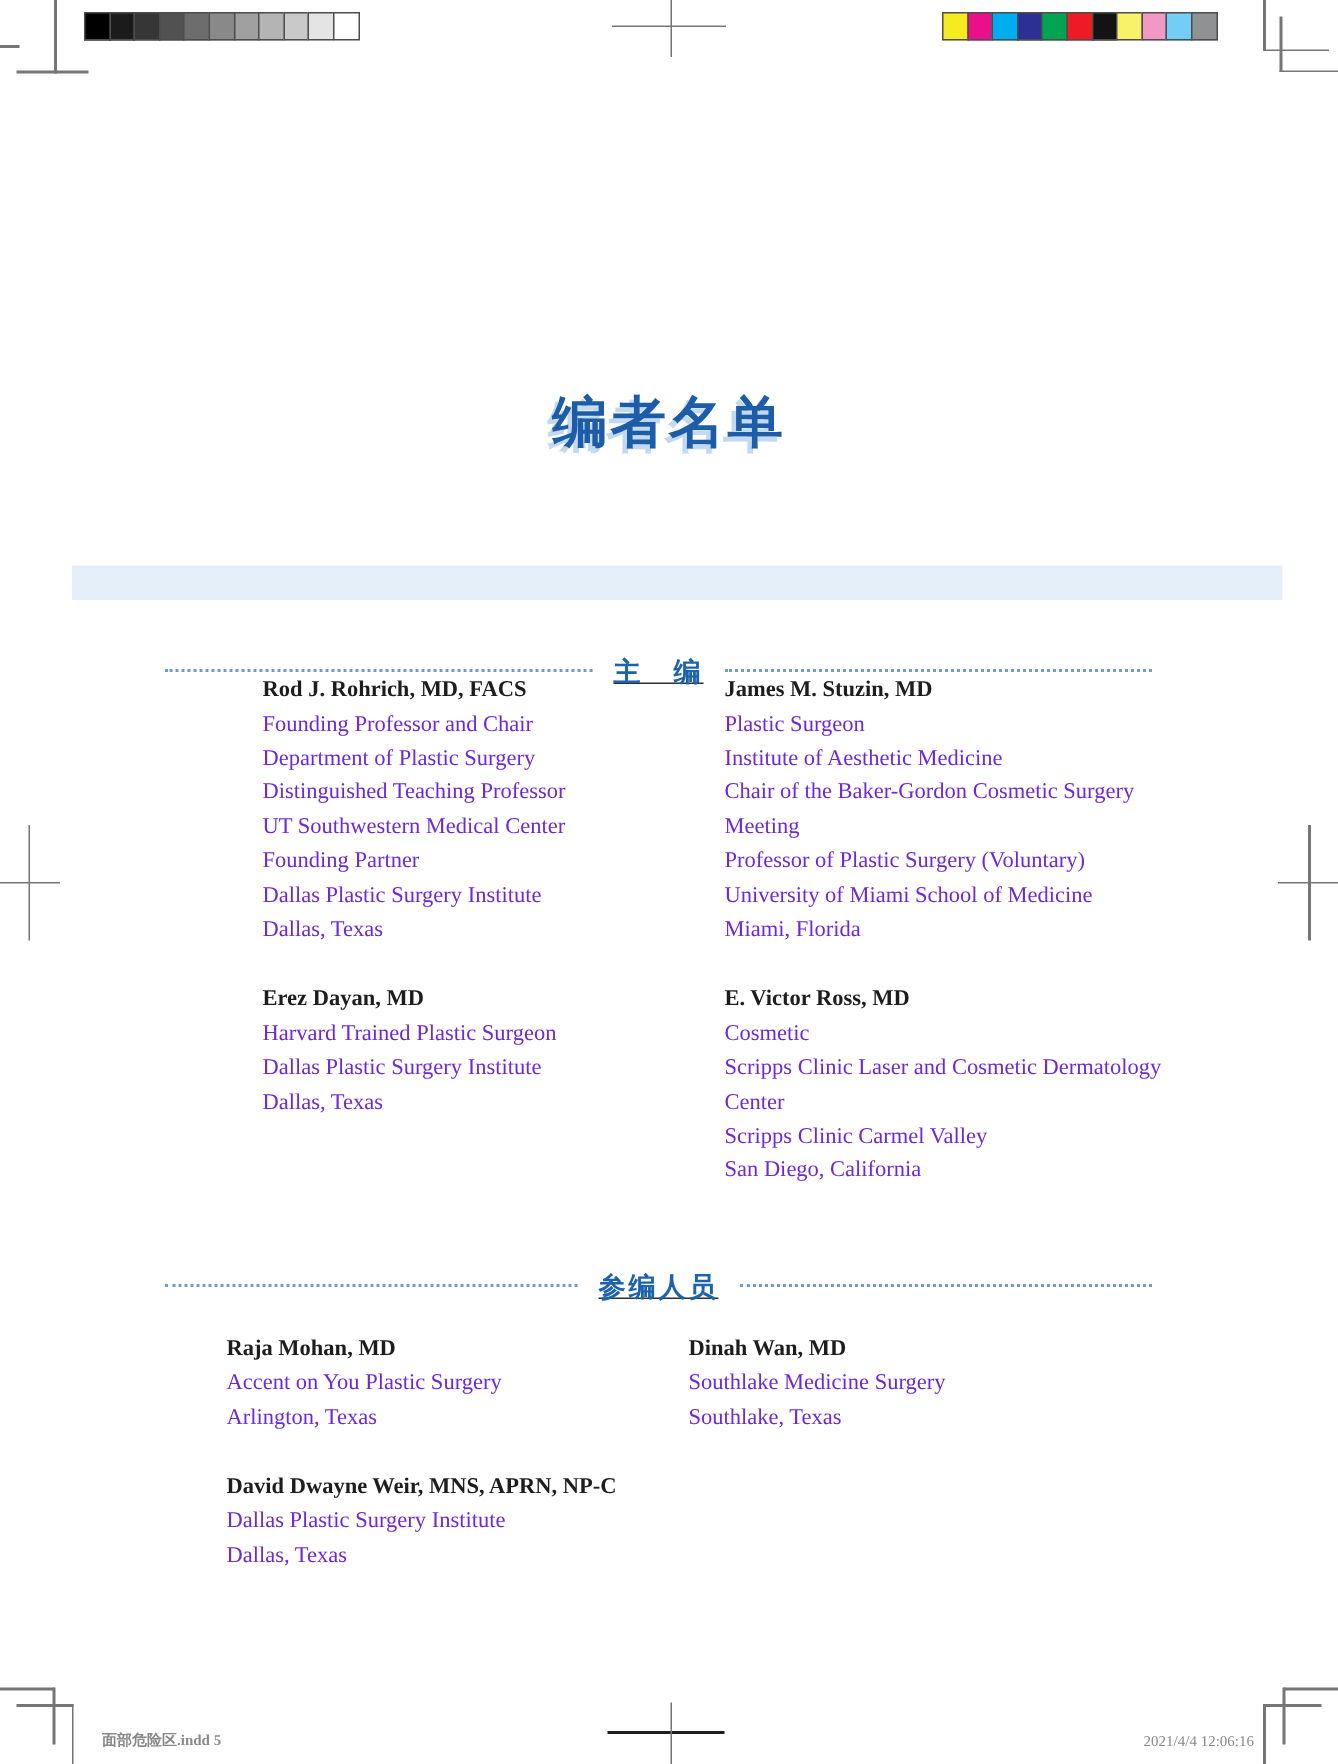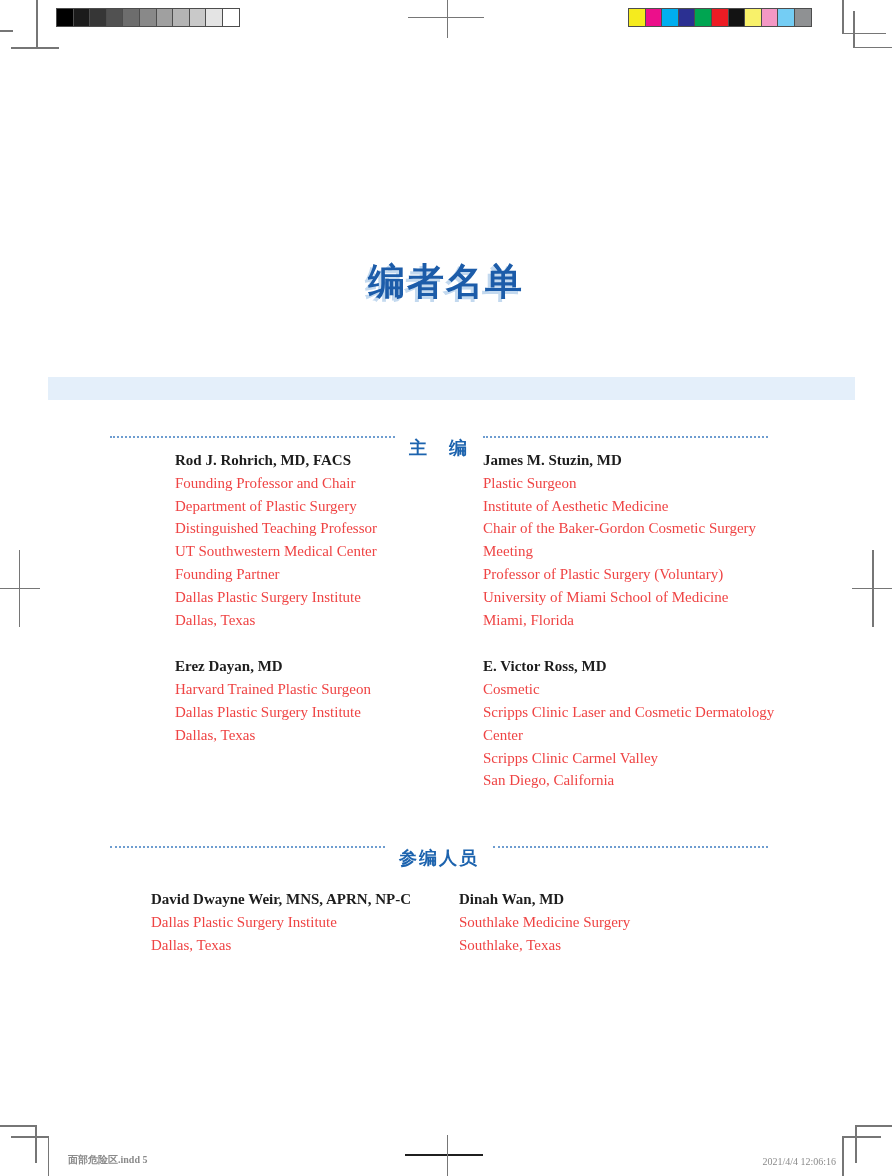--- a/index.html
+++ b/index.html
@@ -20,39 +20,39 @@
   .book-title{
     position:absolute;top:232px;left:0;width:100%;text-align:center;
     font-size:37px;font-weight:bold;letter-spacing:2px;color:#1c5ca9;
     text-shadow:-3px 3px 0 #c3d9ef;
     font-family:"Liberation Serif","DejaVu Serif",serif;
   }
   
   .band{position:absolute;left:48px;top:377px;width:807px;height:23px;background:#e4effa;}
   
   .section-header{
-    position:absolute;left:110px;width:658px;display:flex;align-items:flex-start;
+    position:absolute;left:110px;width:658px;display:flex;align-items:center;text-decoration:underline;
   }
   .section-header .dots{flex:1;border-bottom:2px dotted #6e9dd0;height:0;margin-bottom:3px;}
   .section-header .label{
     padding:0 14px;font-size:18px;font-weight:bold;color:#1c63ae;
     font-family:"DejaVu Sans","Liberation Sans",sans-serif;letter-spacing:2px;white-space:nowrap;
   }
   #header-chief{top:436px;}
   #header-contrib{top:846px;}
   
   .columns{position:absolute;left:151px;width:650px;display:flex;}
   .col{box-sizing:border-box;}
   .col.left{width:308px;}
   .col.right{width:342px;}
   #columns-chief{top:449px;margin-left:24px;}
   #columns-contrib{top:888px;}
   .entry{margin-bottom:24px;}
   .entry .name{font-weight:bold;font-size:15px;line-height:22.8px;color:#1d1d1d;}
-  .entry .line{font-size:15px;line-height:22.8px;color:#ef4444;}
+  .entry .line{font-size:15px;line-height:22.8px;color:#6d28d9;}
   
   .slug{position:absolute;font-size:10px;color:#8a8a8a;font-family:"Liberation Serif",serif;}
   #slug-file{left:68px;bottom:9px;font-weight:bold;}
   #slug-time{right:56px;bottom:9px;}
 </style>
 </head>
 <body>
 
 <div>
   <div class="mark" style="left:36px;top:0;width:1.5px;height:49px;"></div>
@@ -175,20 +175,25 @@
 
 <div id="header-contrib" class="section-header">
   <span class="dots"></span>
   <span class="label">参编人员</span>
   <span class="dots"></span>
 </div>
 
 <div id="columns-contrib" class="columns">
   <div class="col left">
     <div class="entry">
+      <div class="name">Raja Mohan, MD</div>
+      <div class="line">Accent on You Plastic Surgery</div>
+      <div class="line">Arlington, Texas</div>
+    </div>
+    <div class="entry">
       <div class="name">David Dwayne Weir, MNS, APRN, NP-C</div>
       <div class="line">Dallas Plastic Surgery Institute</div>
       <div class="line">Dallas, Texas</div>
     </div>
   </div>
   <div class="col right">
     <div class="entry">
       <div class="name">Dinah Wan, MD</div>
       <div class="line">Southlake Medicine Surgery</div>
       <div class="line">Southlake, Texas</div>

